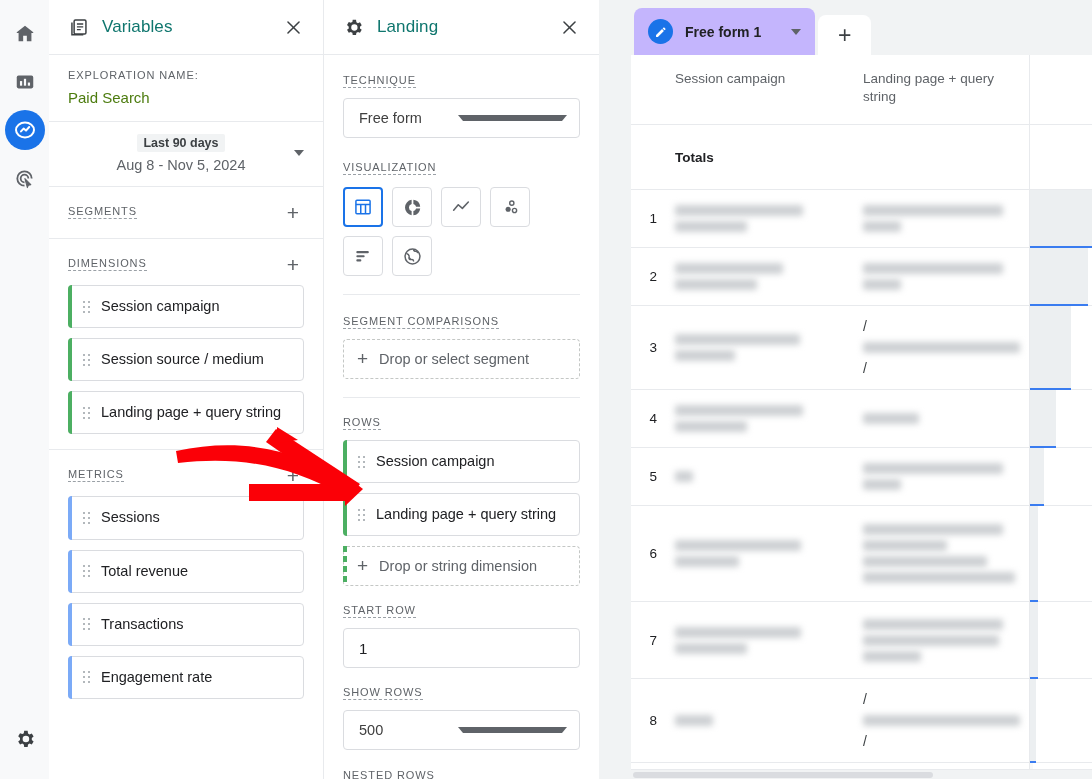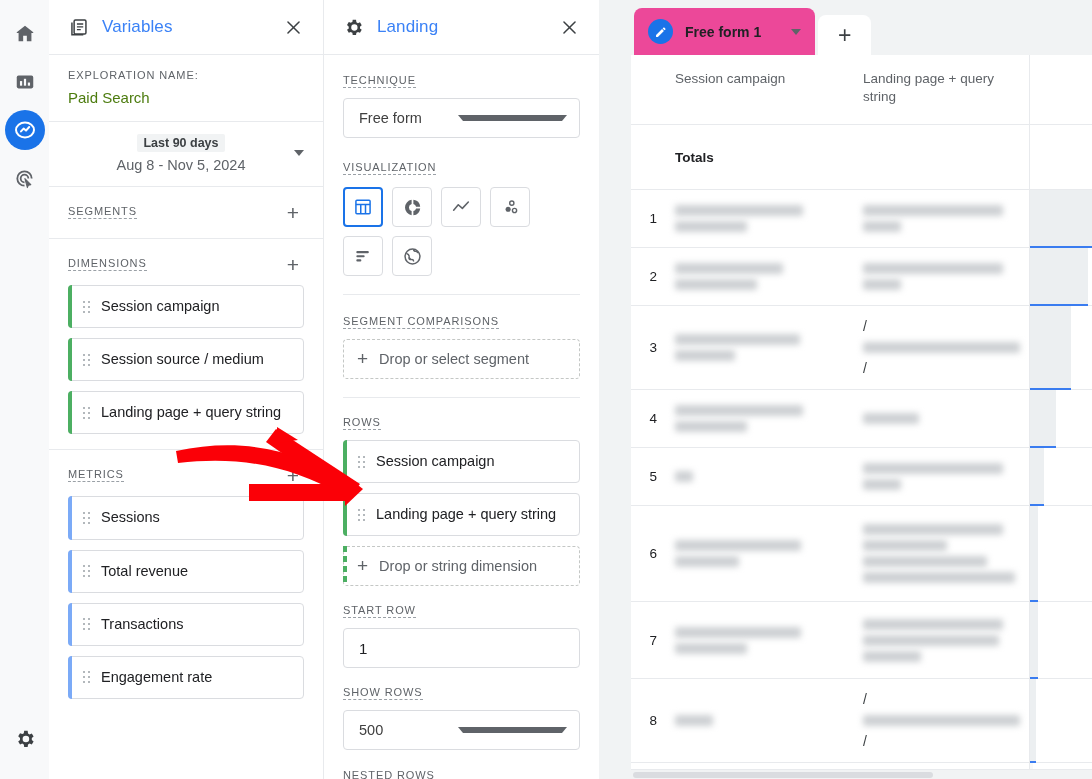--- a/index.html
+++ b/index.html
@@ -35,21 +35,21 @@
   .panel-settings { width: 275px; flex: 0 0 275px; }
   .gap { width: 32px; flex: 0 0 32px; background: #f1f3f4; }
 
   .panel-head {
     height: 55px; display: flex; align-items: center;
     padding: 0 16px 0 19px; border-bottom: 1px solid #e8eaed;
     flex: 0 0 55px;
   }
   .panel-head .ph-icon { margin-right: 13px; display:flex; }
   .panel-head .ph-title {
-    font-size: 17px; color: #3b82f6; flex: 1; letter-spacing: .1px;
+    font-size: 17px; color: #0f766e; flex: 1; letter-spacing: .1px;
   }
   .panel-head .ph-close { cursor: pointer; display:flex; padding:4px; }
 
   .panel-body { flex: 1; overflow: hidden; }
 
   
   .sec { padding: 14px 19px 15px 19px; border-bottom: 1px solid #e8eaed; }
   .sec-noborder { border-bottom: none; }
   .lbl-caps {
     font-size: 11px; letter-spacing: .9px; color: #5f6368;
@@ -131,21 +131,21 @@
     margin-top: 10px; height: 40px; border:1px solid #dadce0; border-radius:4px;
     display:flex; align-items:center; padding: 0 12px 0 15px;
     font-size: 15px; color:#202124;
   }
   .input-box span { flex:1; }
 
   
   .tablewrap { flex:1; position: relative; padding-top: 8px; }
   .tabs { display:flex; height: 47px; padding-left: 3px; }
   .tab {
-    background:#ec4899; border-radius: 8px 8px 0 0; display:flex; align-items:center;
+    background:#c4b5fd; border-radius: 8px 8px 0 0; display:flex; align-items:center;
     padding: 0 14px 0 14px; height:47px; cursor:pointer;
   }
   .tab .tab-ic {
     width:25px;height:25px;border-radius:50%;background:#1a73e8;
     display:flex;align-items:center;justify-content:center;margin-right:12px;
   }
   .tab .tab-label { font-size:14px; color:#202124; font-weight:bold; margin-right:30px;}
   .tab-add {
     background:#fff; border-radius:8px 8px 0 0; width:53px; height:40px;
     margin-left:3px; margin-top:7px; display:flex; align-items:center; justify-content:center;

